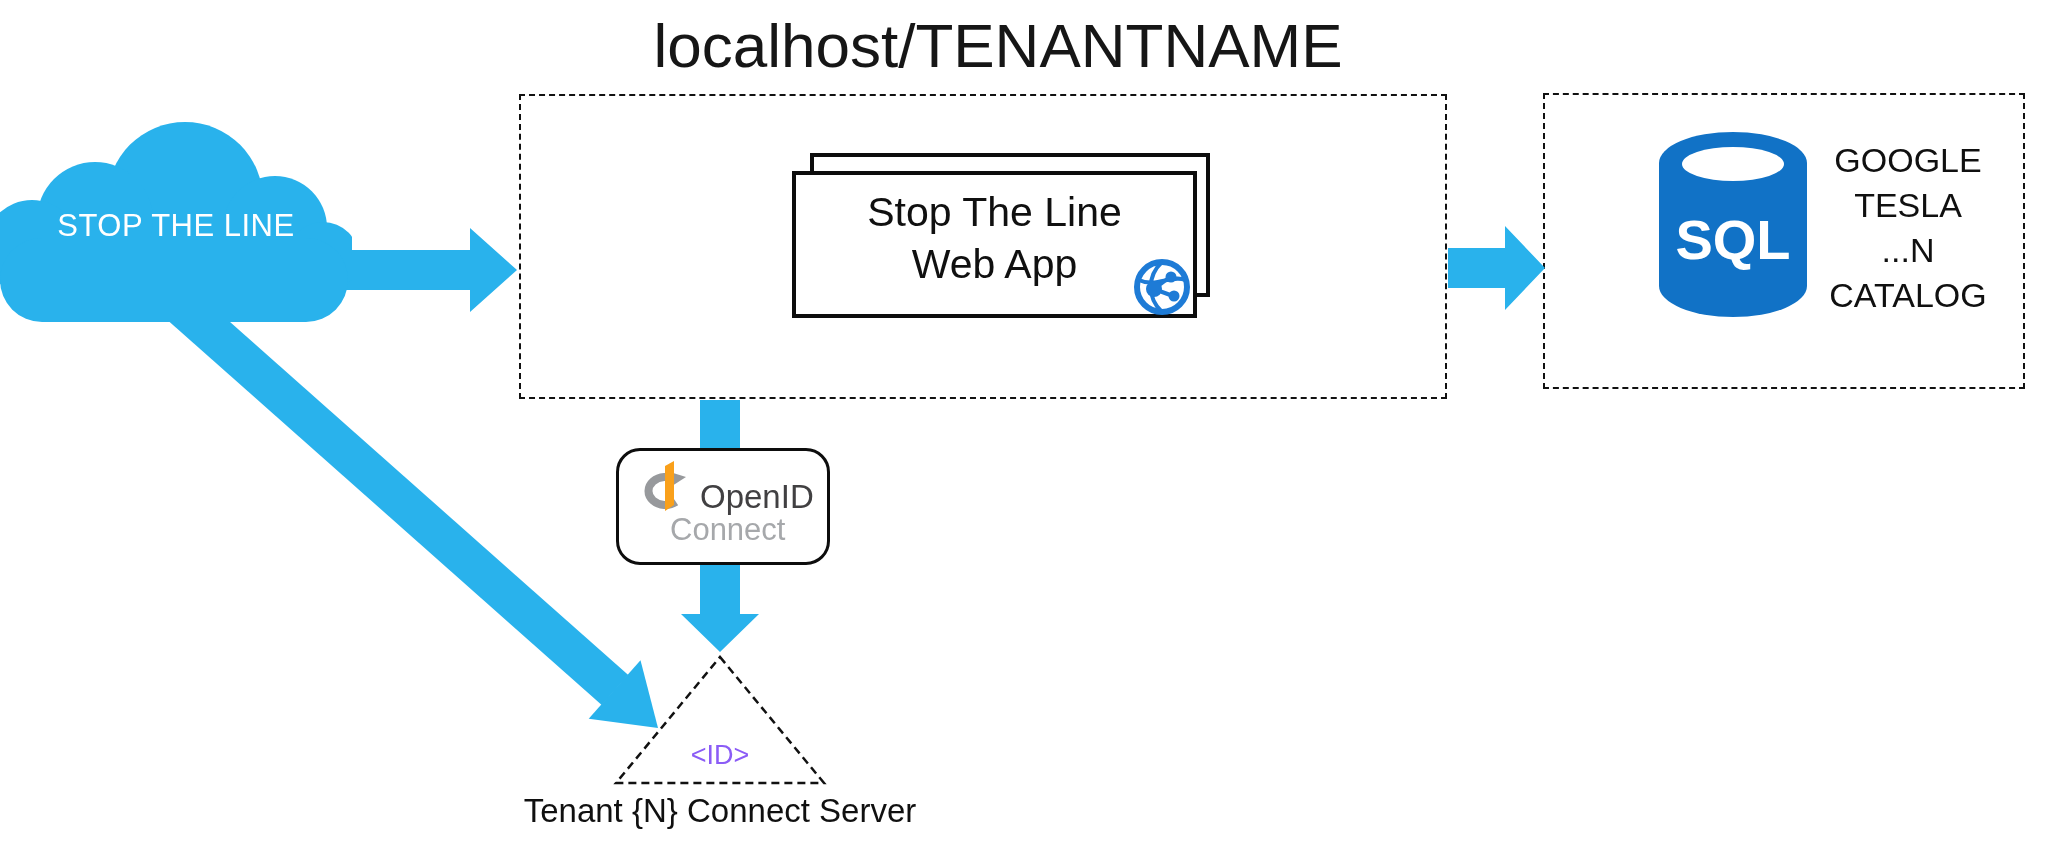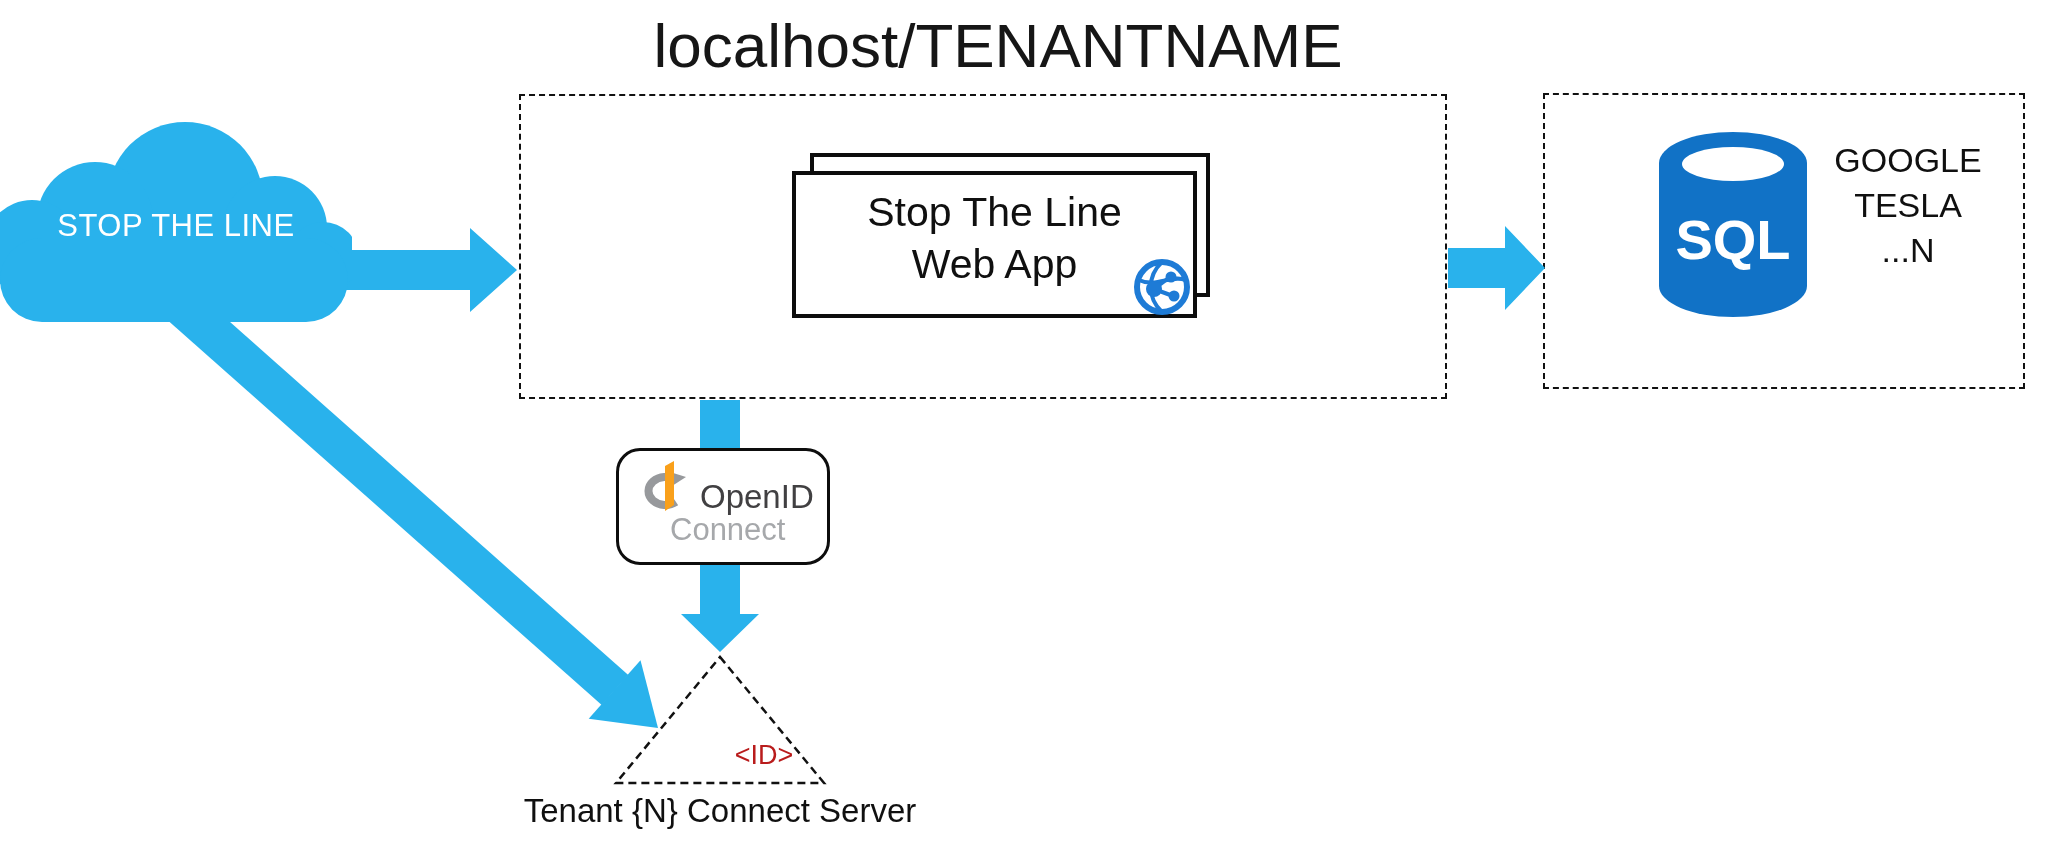--- a/index.html
+++ b/index.html
@@ -27,21 +27,21 @@
 
   
   .catalog-label{left:1790px;top:138px;width:236px;text-align:center;font-size:34px;line-height:45px;color:#101010;}
 
   
   .openid-box{left:616px;top:448px;width:208px;height:111px;background:#fff;border:3px solid #0d0d0d;border-radius:24px;}
   .openid-name{left:700px;top:478px;font-size:33px;color:#414042;}
   .openid-sub{left:670px;top:512px;font-size:31px;color:#A6A8AB;text-align:right;}
 
   
-  .id-label{left:720px;top:740px;transform:translateX(-50%);font-size:27px;color:#b91c1c;margin-left:44px;}
+  .id-label{left:720px;top:740px;transform:translateX(-50%);font-size:27px;color:#8b5cf6;}
   .identity-caption{left:720px;top:792px;transform:translateX(-50%);font-size:33px;color:#101010;white-space:nowrap;}
 
   .z1{z-index:1}.z2{z-index:2}.z3{z-index:3}.z4{z-index:4}
 </style>
 </head>
 <body>
 
 <div class="canvas">
 
   <svg class="abs z2" width="2046" height="846" viewBox="0 0 2046 846" style="left:0;top:0;">
@@ -95,20 +95,21 @@
 
   <svg class="abs z3" width="150" height="188" viewBox="0 0 150 188" style="left:1658px;top:131px;">
     <path d="M1,32 a74,31 0 0 1 148,0 v123 a74,31 0 0 1 -148,0 z" fill="#1172C6"></path>
     <ellipse cx="75" cy="33" rx="51" ry="17" fill="#ffffff"></ellipse>
     <text x="75" y="128" text-anchor="middle" fill="#ffffff" style="font-family:'Liberation Sans',sans-serif;font-size:56px;font-weight:bold;">SQL</text>
   </svg>
   <div class="abs z3 catalog-label">
     <div>GOOGLE</div>
     <div>TESLA</div>
     <div>...N</div>
+    <div>CATALOG</div>
   </div>
 
   <div class="abs z3 openid-box"></div>
   <svg class="abs z4" width="64" height="62" viewBox="0 0 64 62" style="left:638px;top:458px;">
     <path d="M38,22 A17,14 0 1 0 38,44" fill="none" stroke="#97999C" stroke-width="8"></path>
     <polygon points="32,14 48,19 34,28" fill="#97999C"></polygon>
     <polygon points="27,8 36,3 36,47 27,53" fill="#F9A01B"></polygon>
   </svg>
   <div class="abs z4 openid-name">OpenID</div>
   <div class="abs z4 openid-sub">Connect</div>

